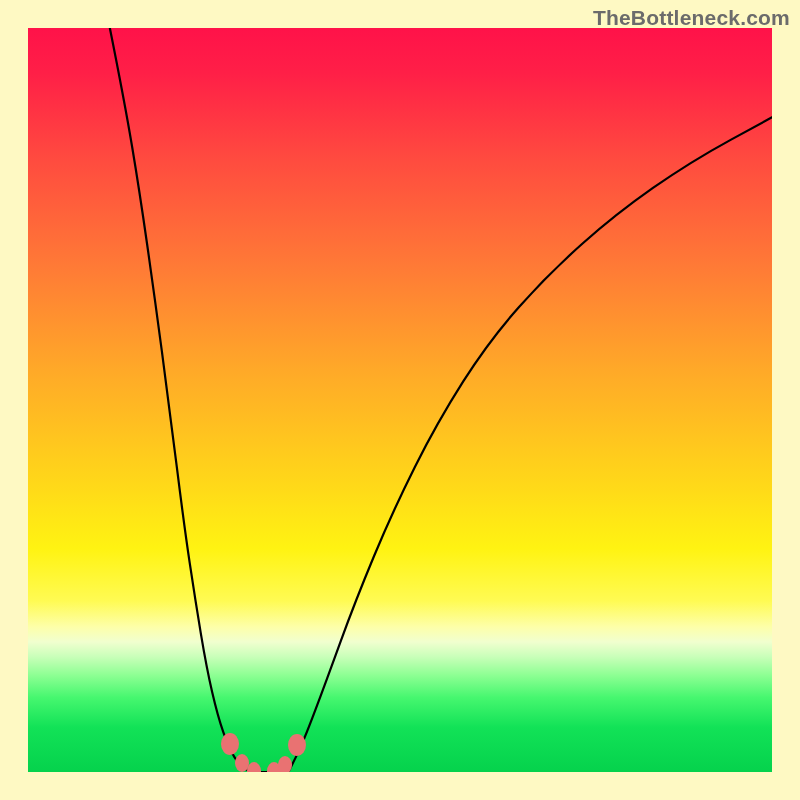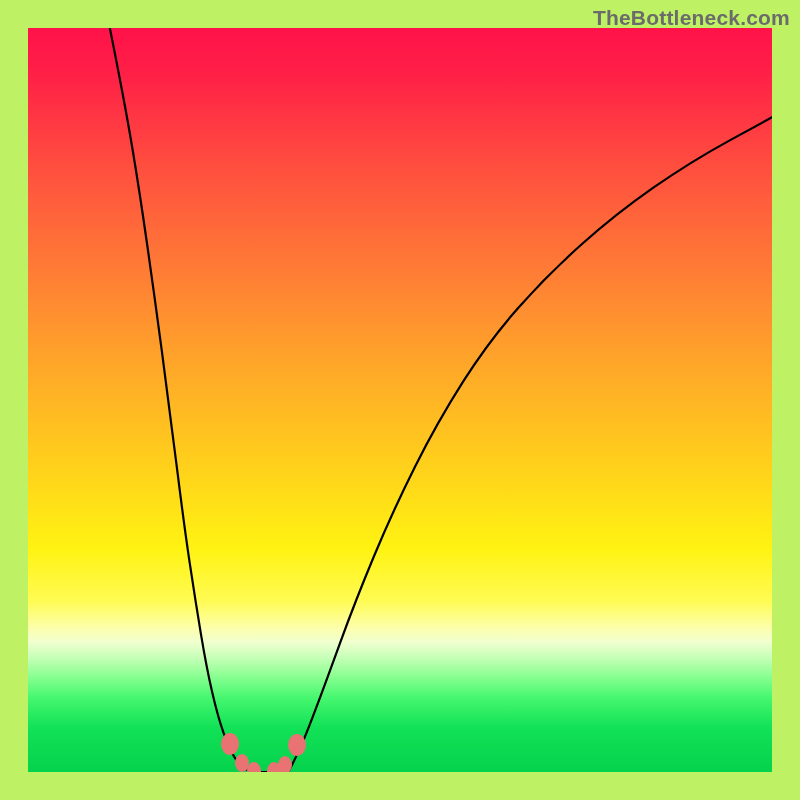--- a/index.html
+++ b/index.html
@@ -7,21 +7,21 @@
     padding: 0;
     width: 800px;
     height: 800px;
     background: #000000;
     overflow: hidden;
   }
   .stage {
     position: relative;
     width: 800px;
     height: 800px;
-    background: #bef264;
+    background: #fef9c3;
   }
   .watermark {
     position: absolute;
     top: 6px;
     right: 10px;
     font-family: Arial, Helvetica, sans-serif;
     font-size: 21px;
     font-weight: 600;
     color: #6b6b6b;
     letter-spacing: 0.2px;

